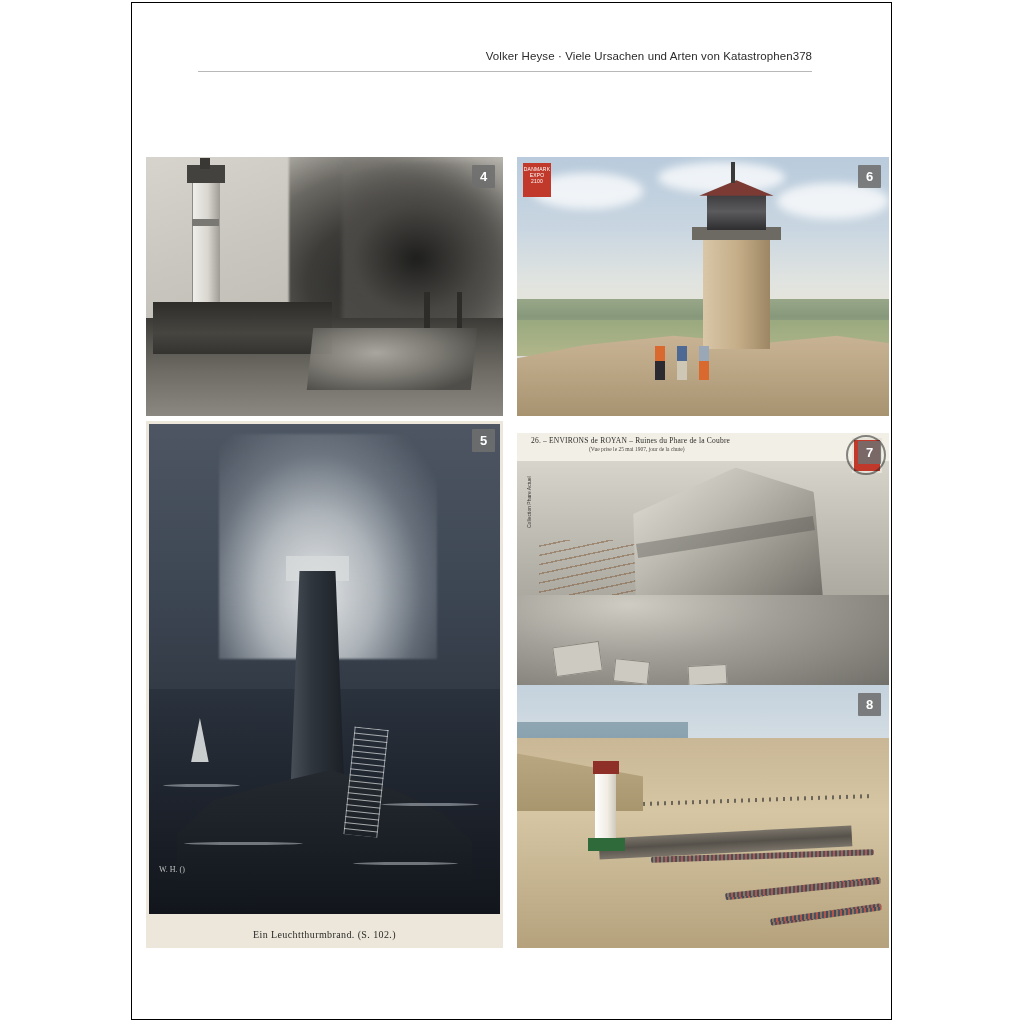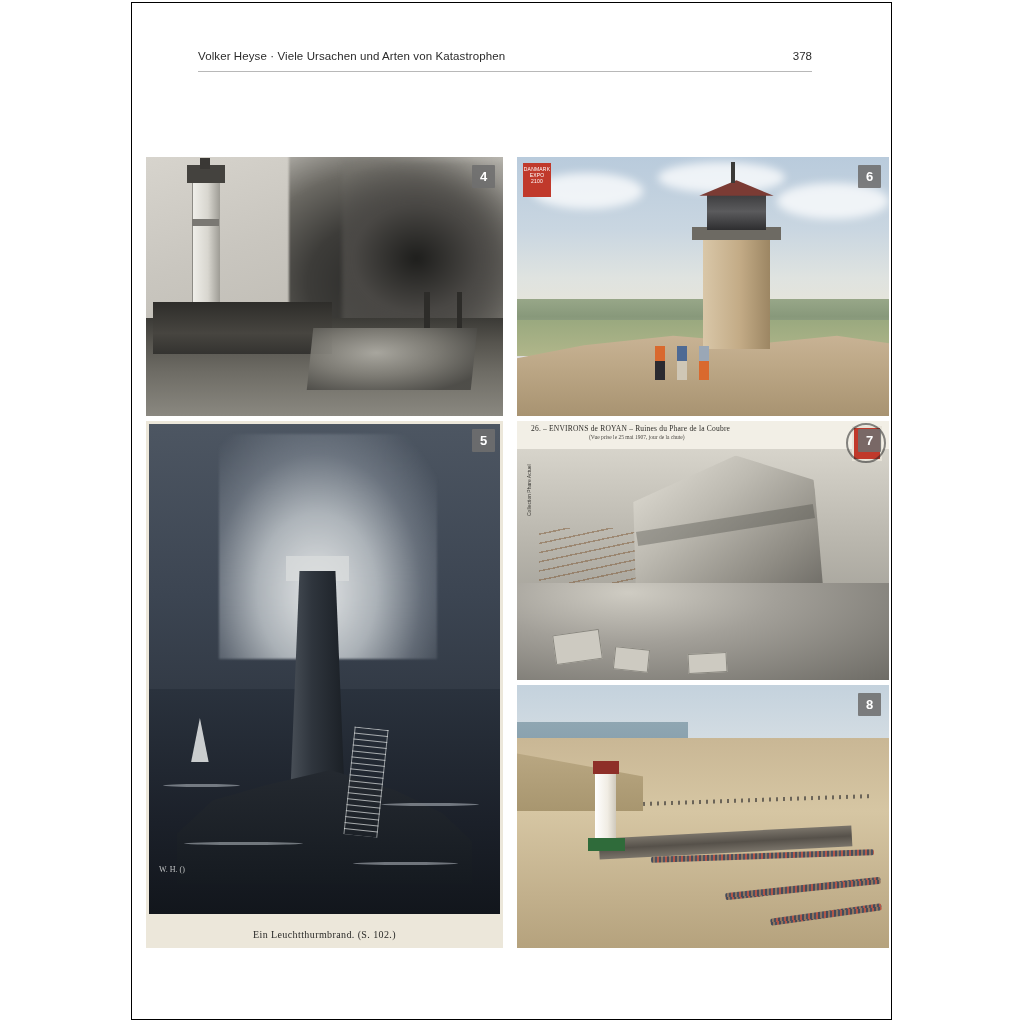--- a/index.html
+++ b/index.html
@@ -30,21 +30,21 @@
   }
   
   .running-head {
     position: absolute;
     left: 198px;
     top: 50px;
     width: 614px;
     height: 22px;
     display: flex;
     align-items: flex-start;
-    justify-content: space-between;
+    justify-content: flex-end;
     border-bottom: 1px solid #b8b8b8;
     padding-bottom: 20px;
     box-sizing: border-box;
   }
   .running-head .rh-title {
     font-size: 11.5px;
     color: #2b2b2b;
     letter-spacing: 0.1px;
     white-space: nowrap;
   }
@@ -251,21 +251,21 @@
     position: absolute; left: 6px; top: 6px; width: 28px; height: 34px;
     background: #c0392b; color:#fff;
     font-size: 5px; line-height: 6px; text-align:center;
     padding-top: 3px; box-sizing: border-box;
     font-family: "Liberation Sans", sans-serif;
     letter-spacing: .2px;
     z-index: 15;
   }
 
   
-  #fig7 { left: 517px; top: 421px; width: 372px; height: 259px; background: #efece3; }
+  #fig7 { left: 517px; top: 433px; width: 372px; height: 259px; background: #efece3; }
   #fig7 .pc-head {
     position: absolute; left: 0; top: 0; width: 100%; height: 28px;
     background: #f2efe6;
     border-bottom: 1px solid #ded9cb;
   }
   #fig7 .pc-title {
     position: absolute; left: 14px; top: 3px;
     font-family: "Liberation Serif", serif;
     font-size: 7.5px; color: #2e2d29; letter-spacing: .2px;
   }

